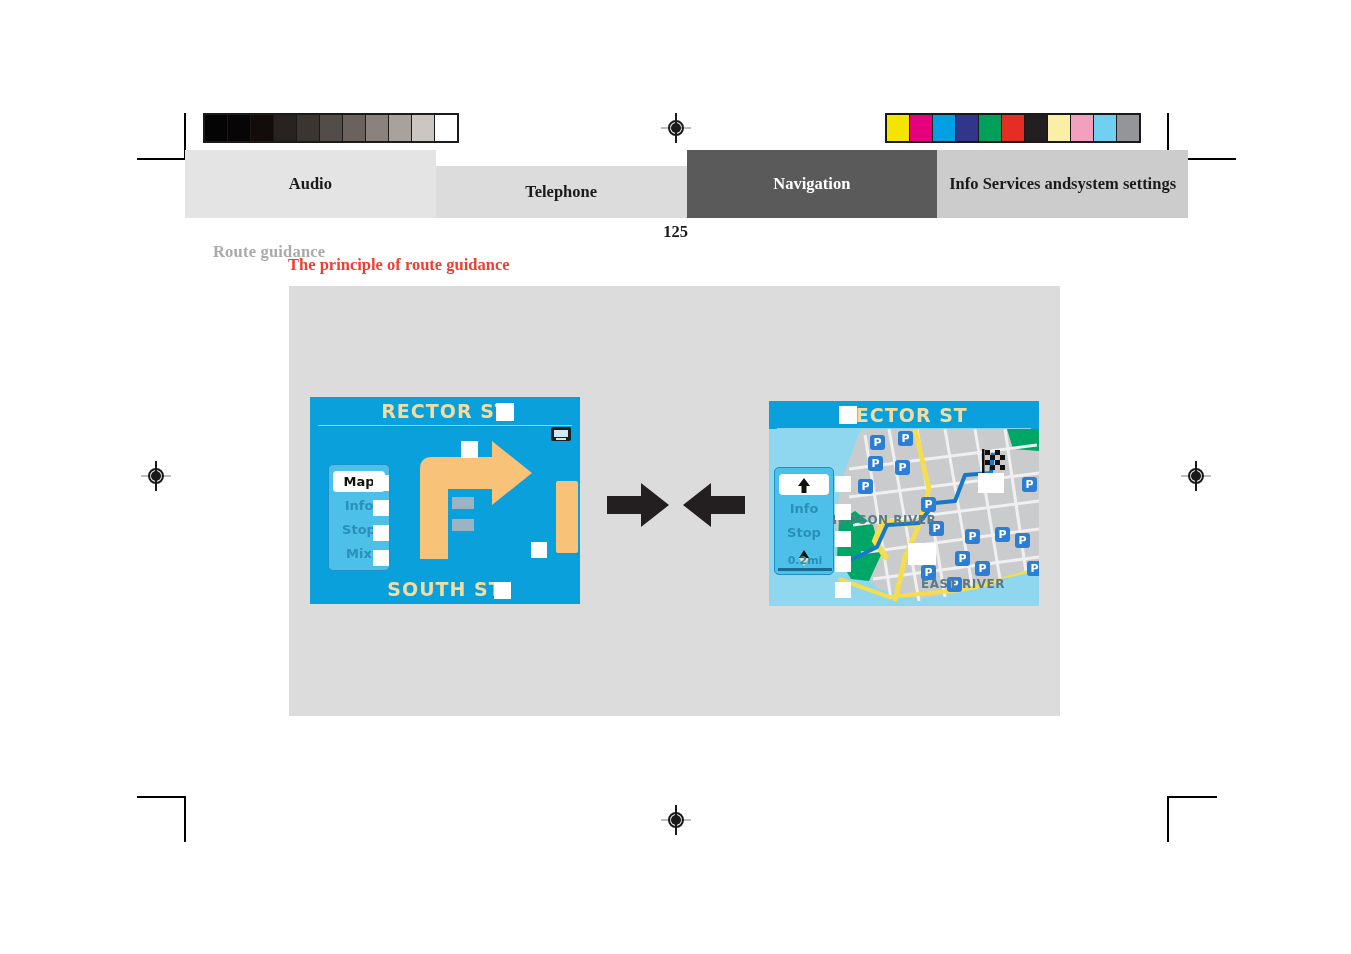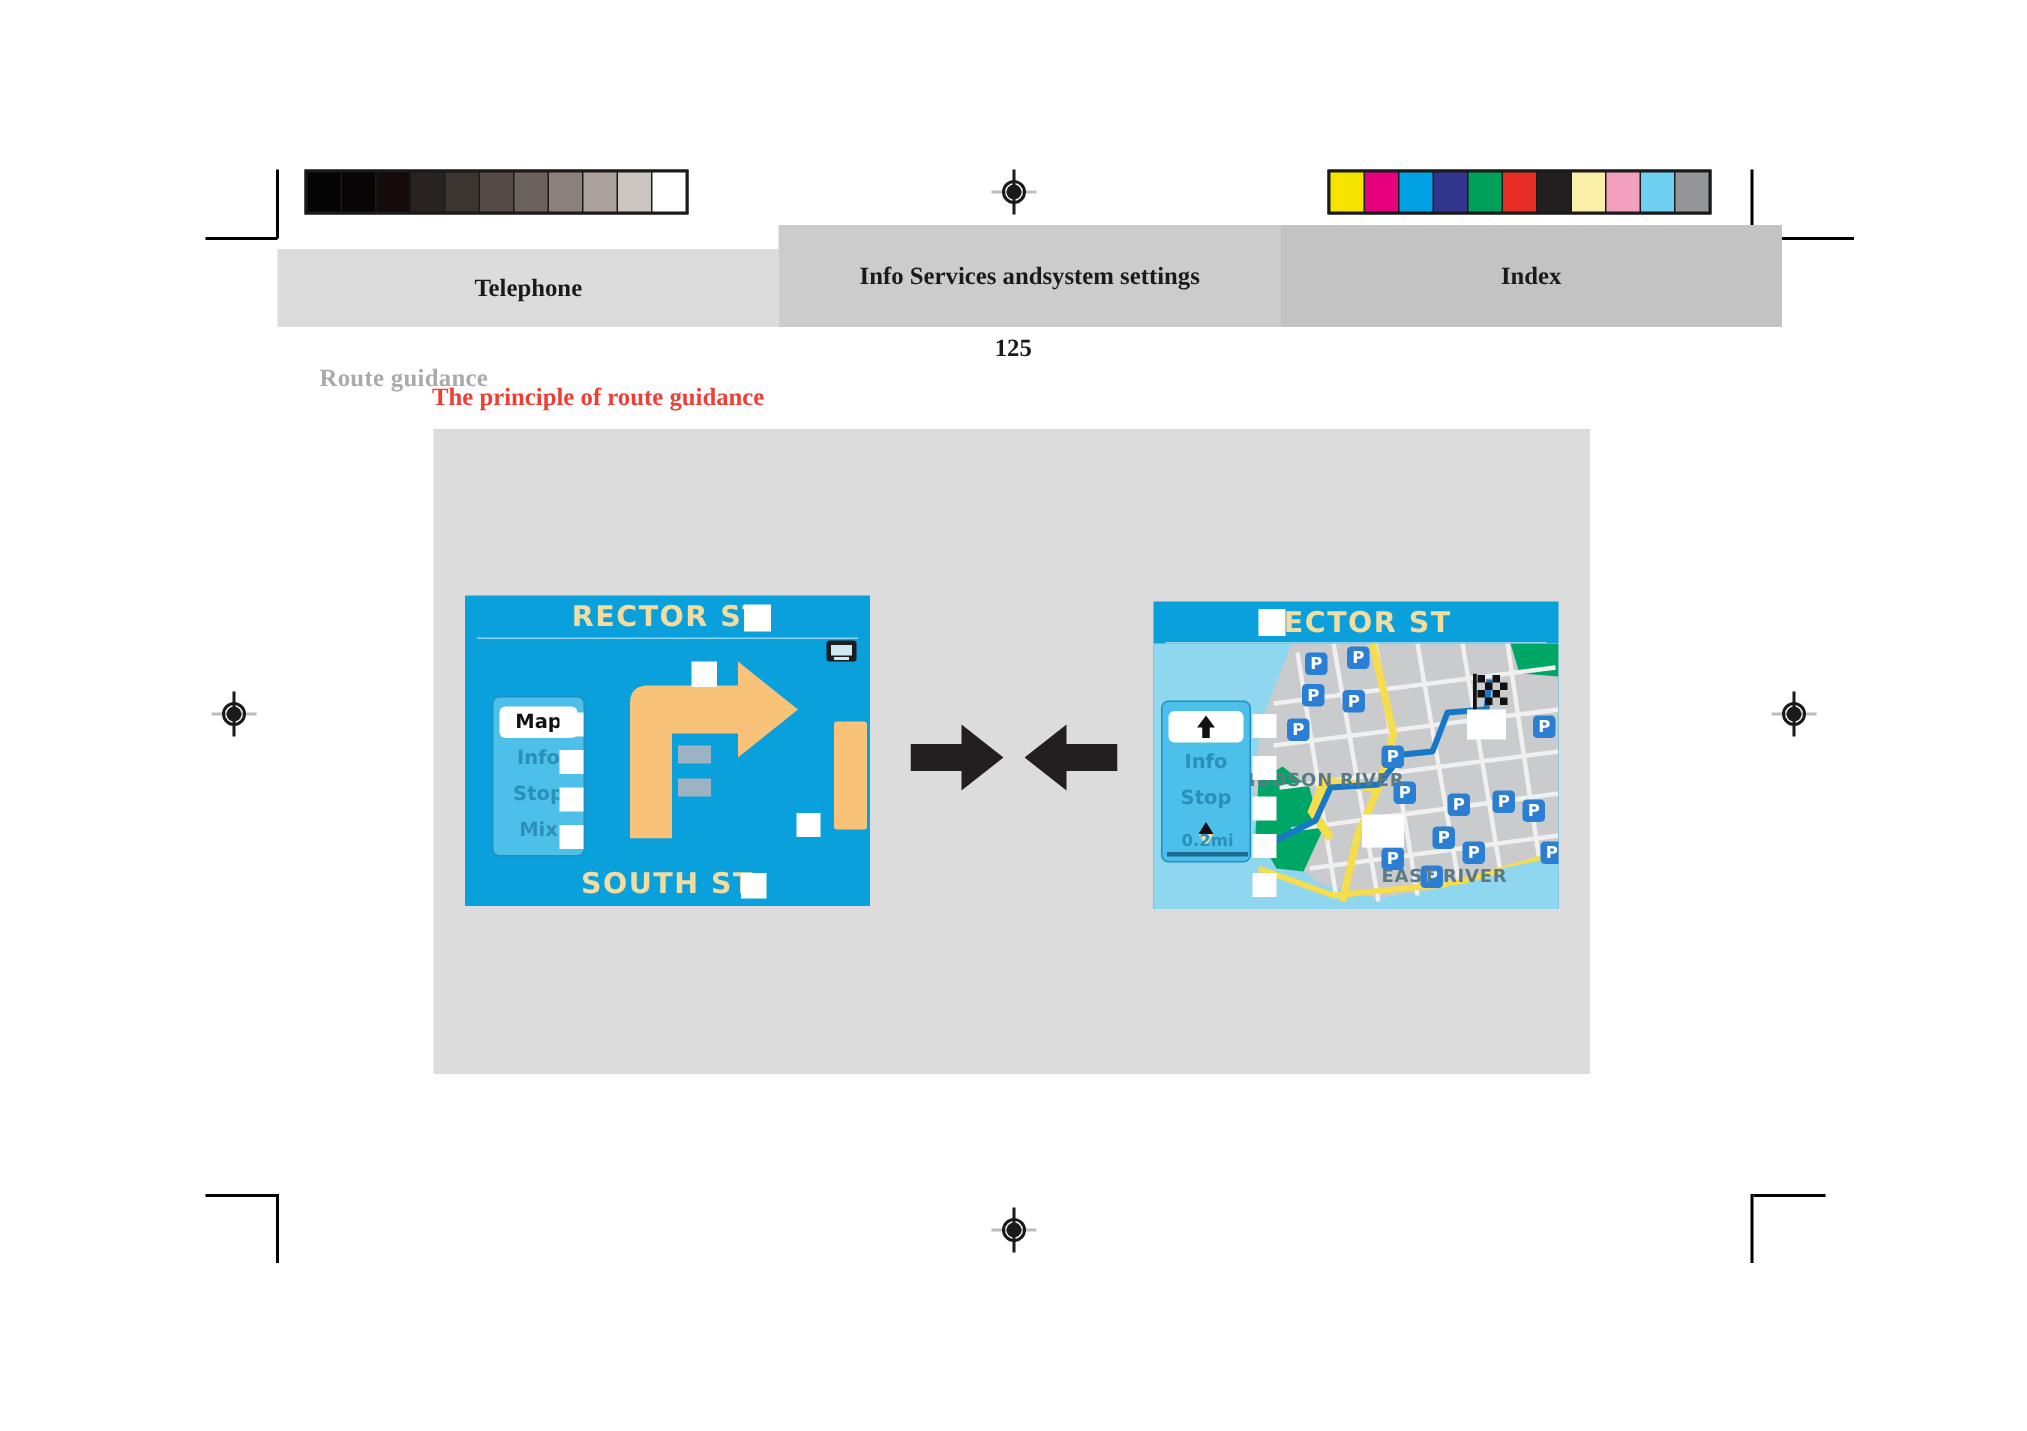--- a/index.html
+++ b/index.html
@@ -140,29 +140,32 @@
       <span style="background: rgb(50, 53, 140); width: 22px;"></span>
       <span style="background: rgb(0, 160, 90); width: 22px;"></span>
       <span style="background: rgb(230, 45, 36); width: 22px;"></span>
       <span style="background: rgb(35, 31, 32); width: 22px;"></span>
       <span style="background: rgb(250, 239, 166); width: 22px;"></span>
       <span style="background: rgb(242, 160, 190); width: 22px;"></span>
       <span style="background: rgb(111, 208, 242); width: 22px;"></span>
       <span style="background: rgb(147, 149, 152); width: 22px;"></span>
     </div>
   <div id="tabbar">
+      <div class="tab" style="background: rgb(228, 228, 228);">
+        <div>Audio</div>
+      </div>
       <div class="tab" style="background: rgb(220, 220, 220); margin-top: 16px;">
         <div>Telephone</div>
+      </div>
+      <div class="tab" style="background: rgb(90, 90, 90); color: rgb(255, 255, 255);">
+        <div>Navigation</div>
       </div>
       <div class="tab" style="background: rgb(204, 204, 204);">
         <div>Info Services and</div>
         <div>system settings</div>
-      </div>
-      <div class="tab" style="background: rgb(195, 195, 195);">
-        <div>Index</div>
       </div>
     </div>
 </div>
 
 <div id="running-head">Route guidance</div>
 <div id="page-number">125</div>
 <div id="section-title">The principle of route guidance</div>
 
 <div id="figure-panel"></div>
 

